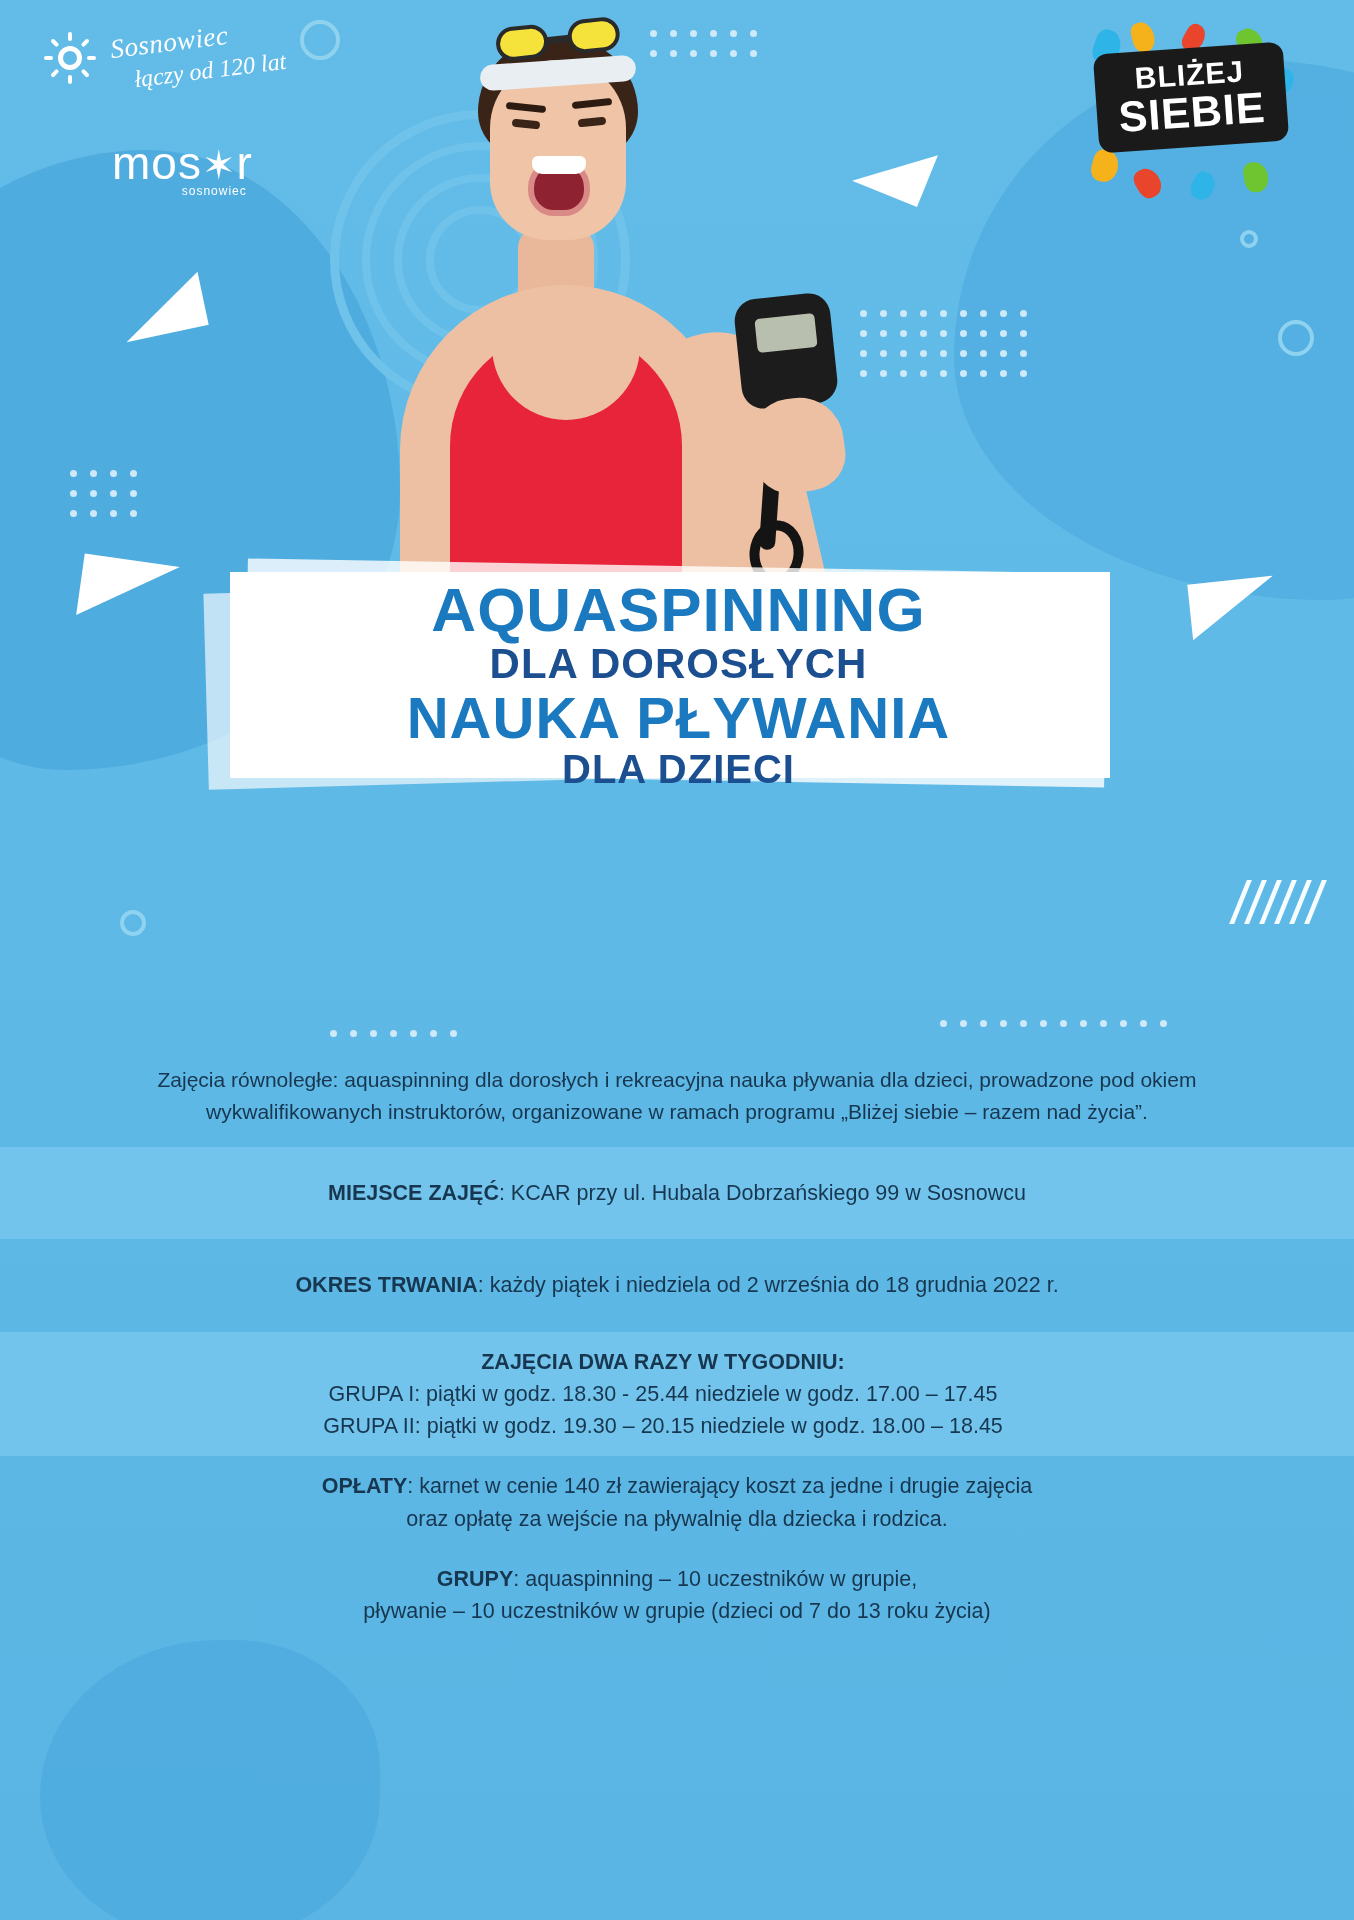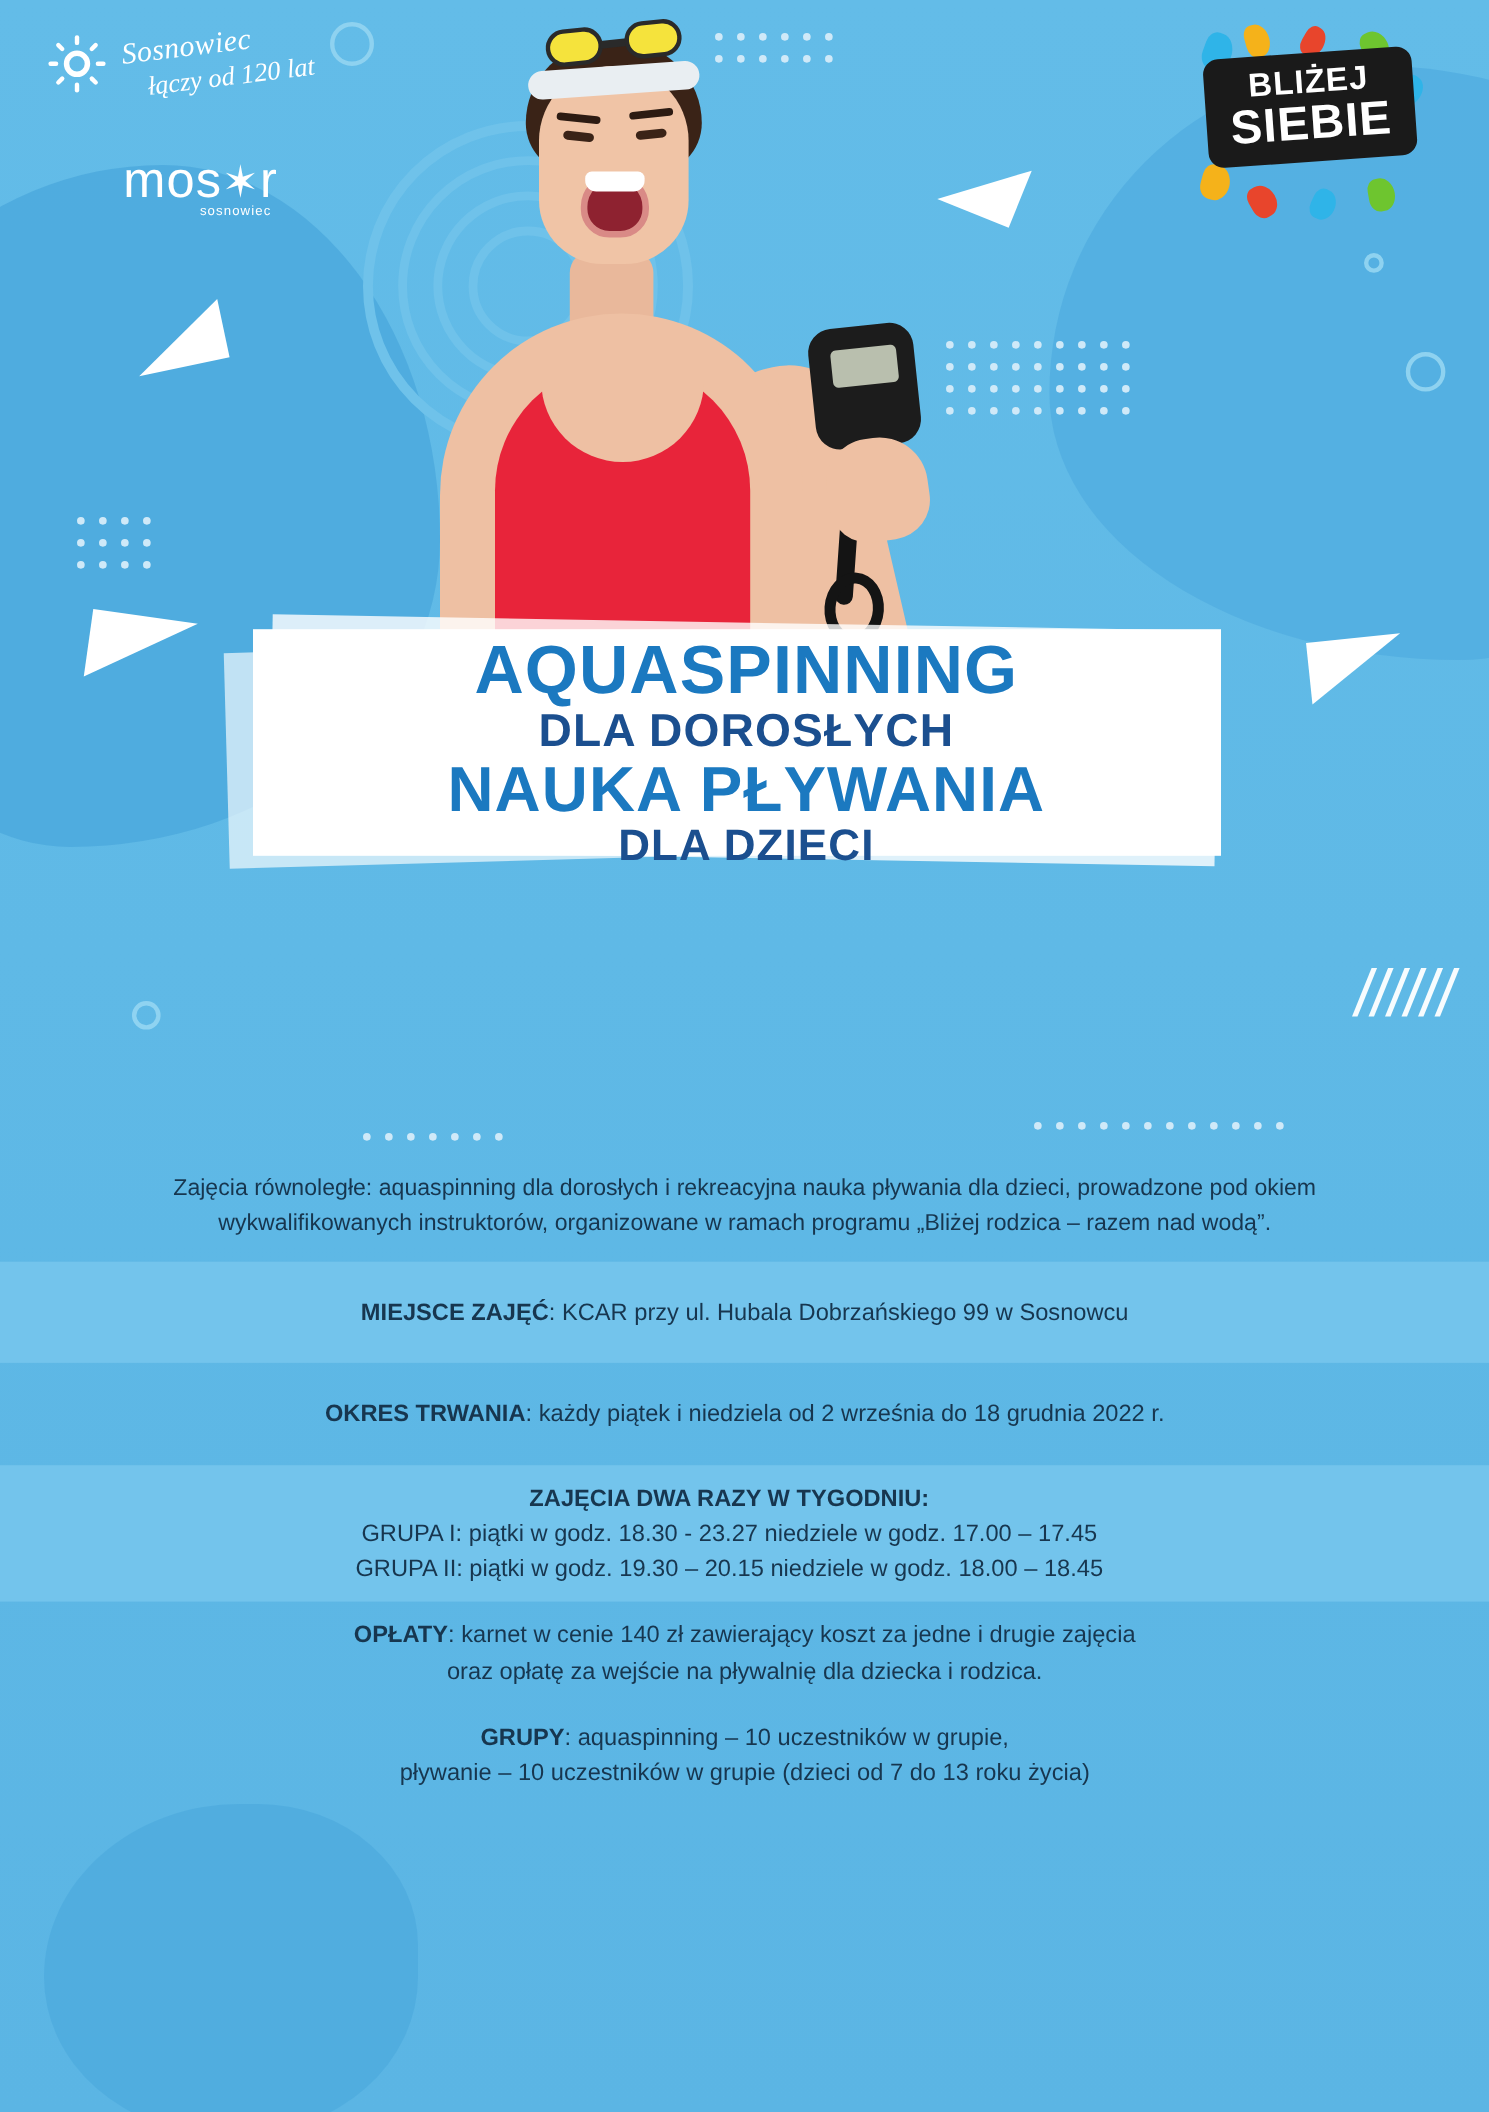--- a/index.html
+++ b/index.html
@@ -542,38 +542,38 @@
       <div class="t2">DLA DOROSŁYCH</div>
       <div class="t3">NAUKA PŁYWANIA</div>
       <div class="t4">DLA DZIECI</div>
     </div>
   </div>
 
   <div class="bands">
 
     <div class="band plain intro">
       <span class="line">Zajęcia równoległe: aquaspinning dla dorosłych i rekreacyjna nauka pływania dla dzieci, prowadzone pod okiem</span>
-      <span class="line">wykwalifikowanych instruktorów, organizowane w ramach programu „Bliżej rodzica – razem nad wodą”.</span>
+      <span class="line">wykwalifikowanych instruktorów, organizowane w ramach programu „Bliżej siebie – razem nad życia”.</span>
     </div>
 
     <div class="band alt small-gap">
       <span class="line">
         <b>MIEJSCE ZAJĘĆ</b><span>: KCAR przy ul. Hubala Dobrzańskiego 99 w Sosnowcu</span>
       </span>
     </div>
 
     <div class="band plain small-gap">
       <span class="line">
         <b>OKRES TRWANIA</b><span>: każdy piątek i niedziela od 2 września do 18 grudnia 2022 r.</span>
       </span>
     </div>
 
     <div class="band alt">
       <span class="line"><b>ZAJĘCIA DWA RAZY W TYGODNIU:</b></span>
-      <span class="line">GRUPA I: piątki w godz. 18.30 - 23.27 niedziele w godz. 17.00 – 17.45</span>
+      <span class="line">GRUPA I: piątki w godz. 18.30 - 25.44 niedziele w godz. 17.00 – 17.45</span>
       <span class="line">GRUPA II: piątki w godz. 19.30 – 20.15 niedziele w godz. 18.00 – 18.45</span>
     </div>
 
     <div class="band plain">
       <span class="line">
         <b>OPŁATY</b><span>: karnet w cenie 140 zł zawierający koszt za jedne i drugie zajęcia</span>
       </span>
       <span class="line">oraz opłatę za wejście na pływalnię dla dziecka i rodzica.</span>
     </div>
 

